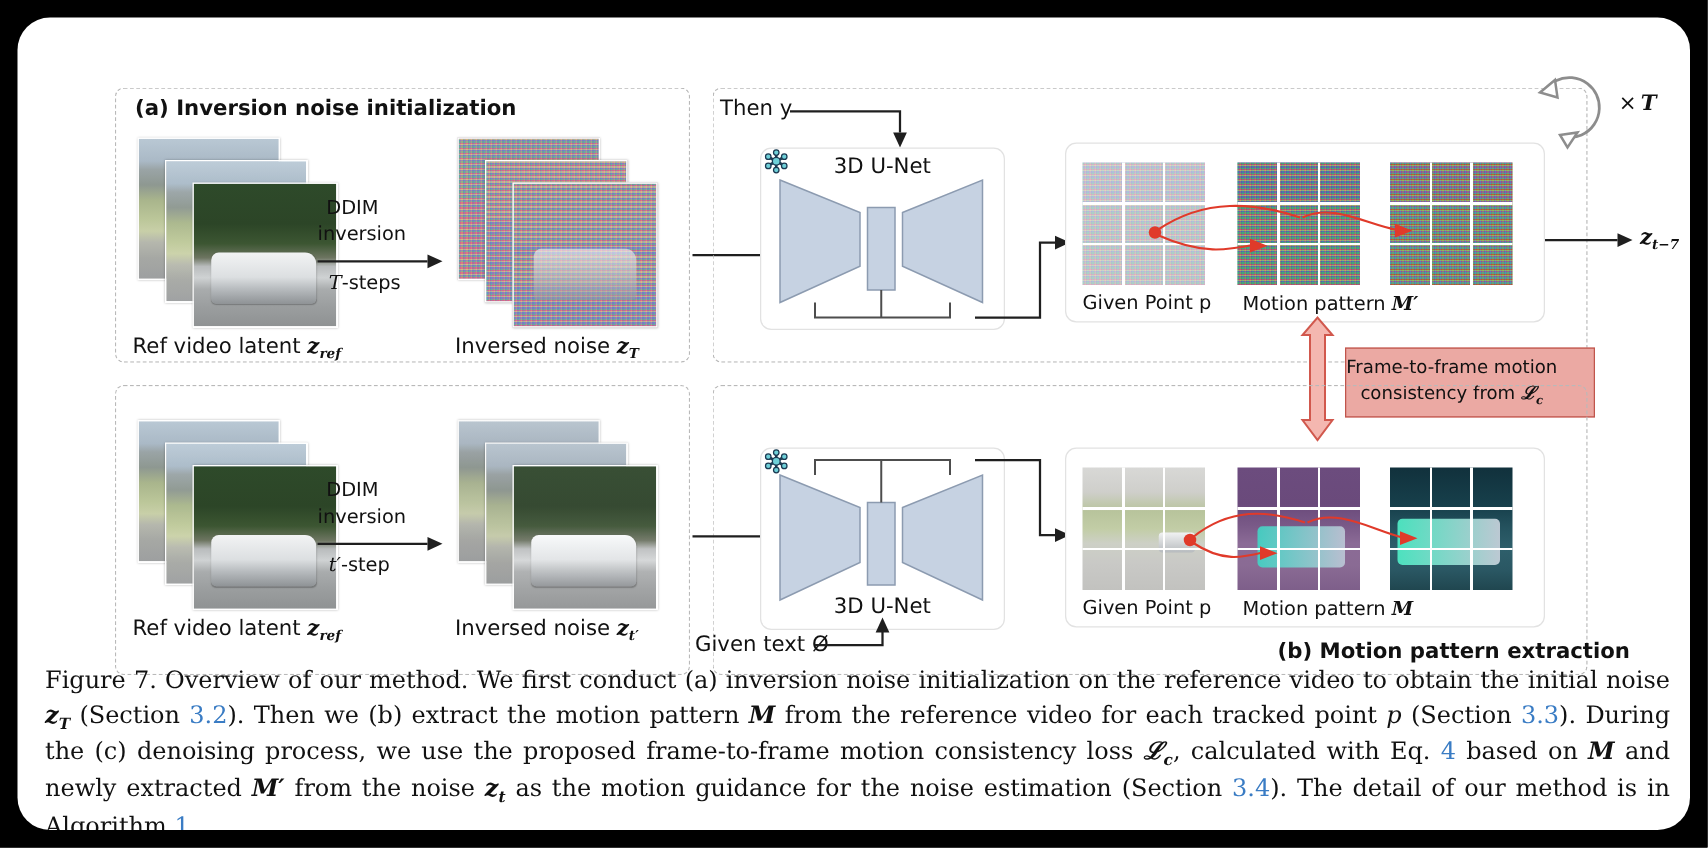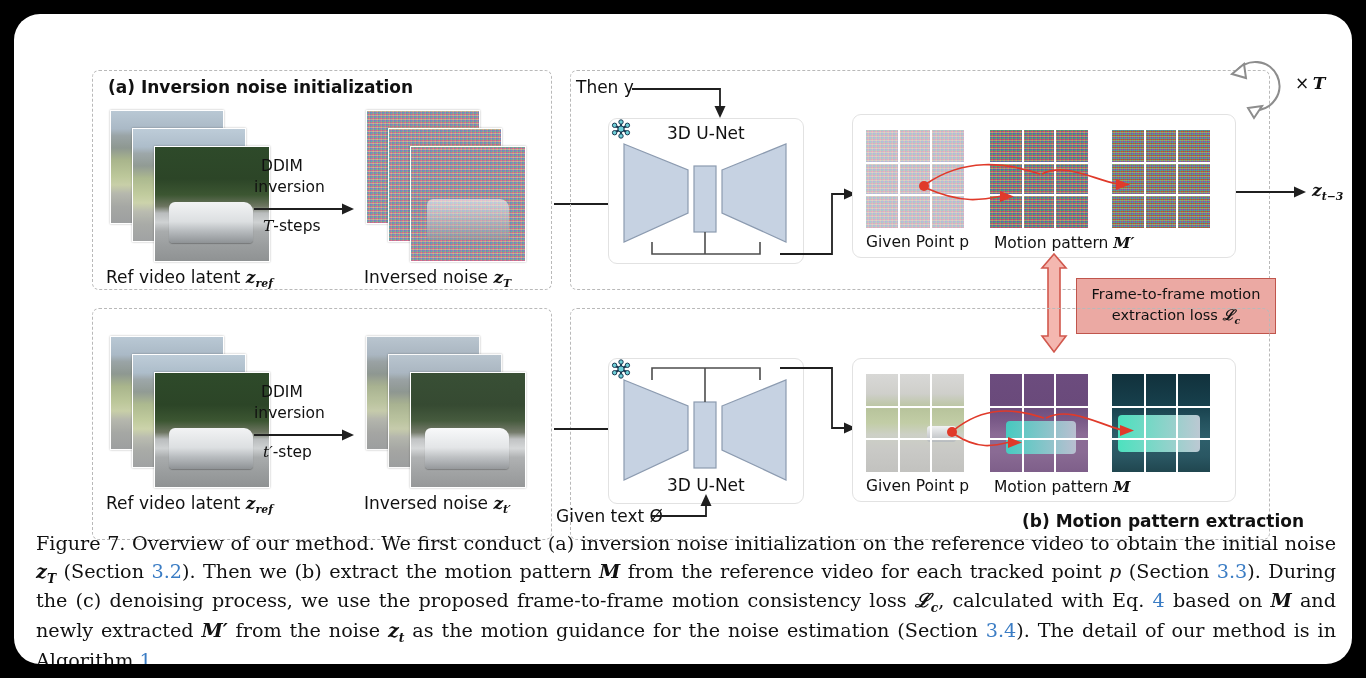--- a/index.html
+++ b/index.html
@@ -136,21 +136,21 @@
     color: #111;
     text-align: justify;
   }
   .ref { color: #3a7cc4; }
   .cal { font-family: "DejaVu Serif", serif; font-style: italic; font-weight: bold; }
   .lossbox {
     position:absolute;
     background:#eba9a3;
     border:1.5px solid #c0554c;
     box-sizing:border-box;
-    display:flex; align-items:center; justify-content:center;
+    display:flex; align-items:center; justify-content:flex-start;
     text-align:center;
     font-size:14.5px; color:#111; line-height:1.35;
   }
   svg { position:absolute; overflow:visible; }
 </style>
 </head>
 <body>
 
 <div id="page">
  <div id="card">
@@ -269,29 +269,29 @@
       <span>Given Point p</span>
     </div>
     <div class="lbl md" style="left:980px; top:216px;">
       Motion pattern <span class="cal">𝑴′</span>
     </div>
 
     <svg style="left:1222px; top:163px; width:78px; height:24px;">
       <line x1="0" y1="11" x2="58" y2="11" stroke="#1f1f1f" stroke-width="1.8"></line>
       <polygon points="58,5.5 70,11 58,16.5" fill="#1f1f1f"></polygon>
     </svg>
-    <div class="lbl bg mathbf" style="left:1298px; top:163px;">z<sub>t−3</sub></div>
+    <div class="lbl bg mathbf" style="left:1298px; top:163px;">z<sub>t−7</sub></div>
 
     <svg style="left:1026px; top:240px; width:28px; height:96px;">
       <polygon points="8,10 8,78 2,78 14,94 26,78 20,78 20,10 26,10 14,-4 2,10" fill="#f4b7b0" stroke="#d1584d" stroke-width="1.6"></polygon>
     </svg>
     <div class="lossbox" style="left:1062px; top:260px; width:200px; height:56px;">
       <div>
         <span>Frame-to-frame motion</span><br>
-        <span>extraction loss</span>
+        <span>consistency from</span>
         <span class="cal">ℒ<sub>c</sub></span>
       </div>
     </div>
 
     <div class="dash" style="left:556px; top:290px; width:700px; height:232px;"></div>
     <div class="lbl bg" style="left:1008px; top:494px; font-weight:700;">(b) Motion pattern extraction</div>
 
     <div class="dash" style="left:78px; top:290px; width:460px; height:232px;"></div>
 
     <div class="stack" style="left:96px; top:318px; width:170px; height:150px;">

